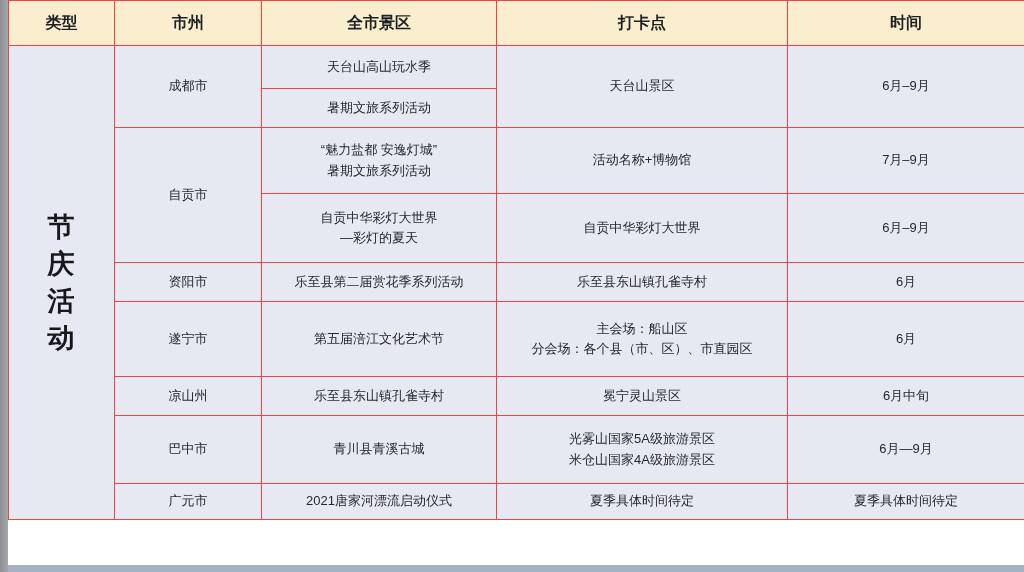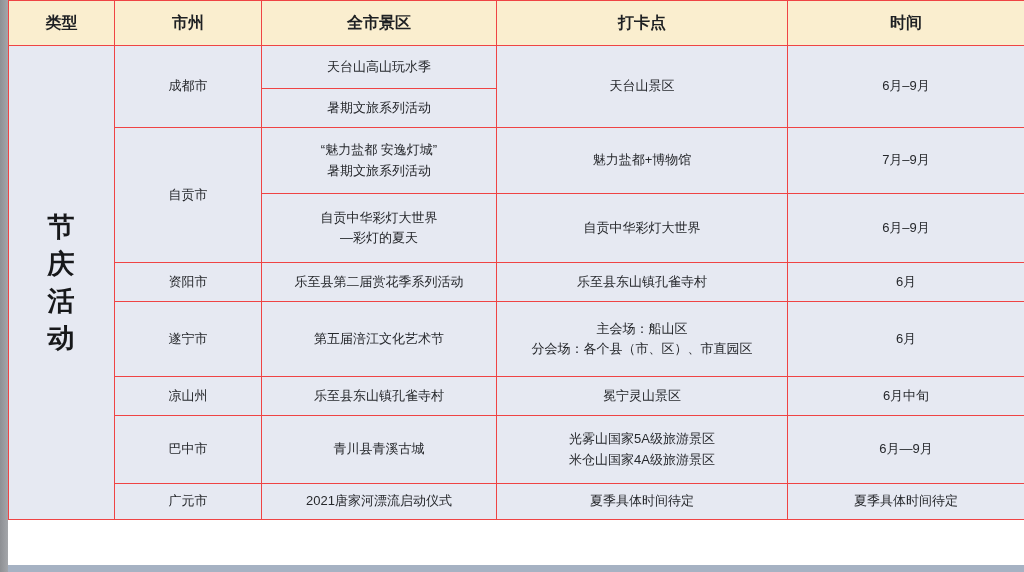--- a/index.html
+++ b/index.html
@@ -93,21 +93,21 @@
           <td rowspan="2">天台山景区</td>
           <td rowspan="2">6月–9月</td>
         </tr>
         <tr class="r2">
           <td>暑期文旅系列活动</td>
         </tr>
         <tr class="r3">
           <td rowspan="2">自贡市</td>
           <td>“魅力盐都 安逸灯城”
 暑期文旅系列活动</td>
-          <td>魅力盐都+博物馆</td>
+          <td>活动名称+博物馆</td>
           <td>7月–9月</td>
         </tr>
         <tr class="r4">
           <td>自贡中华彩灯大世界
 —彩灯的夏天</td>
           <td>自贡中华彩灯大世界</td>
           <td>6月–9月</td>
         </tr>
         <tr class="r5">
           <td>资阳市</td>

